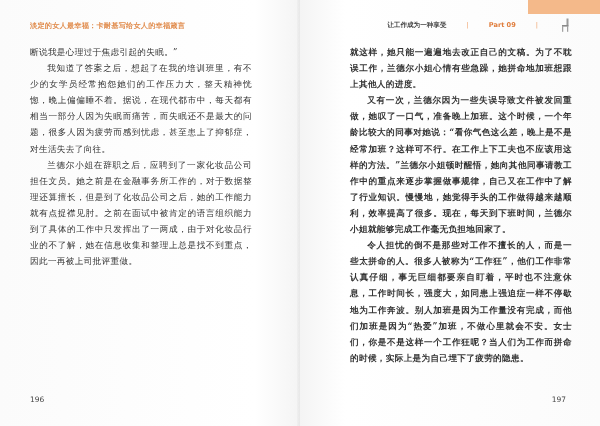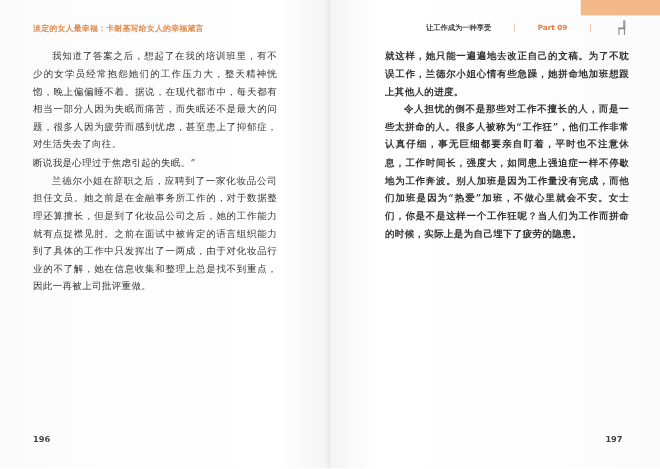--- a/index.html
+++ b/index.html
@@ -39,41 +39,41 @@
     text-align: justify; letter-spacing: 0.35px;
   }
   .page-left .text-block { left: 30px; }
   .page-right .text-block { left: 50px; font-weight: bold; }
   .para { text-indent: 2em; }
   .para.no-indent { text-indent: 0; }
 
   .folio {
     position: absolute; top: 395px;
     font-family: "DejaVu Sans", "Liberation Sans", sans-serif;
-    font-size: 7.5px; color: #444; font-weight: bold;
+    font-size: 7.5px; color: #444;
   }
   .page-left .folio { left: 30px; }
   .page-right .folio { right: 34px; }
 
   .gutter {
     position: absolute; left: 297px; top: 0; width: 6px; height: 426px;
     background: linear-gradient(to right, rgba(0,0,0,0.02), rgba(0,0,0,0.05), rgba(0,0,0,0.02));
   }
 </style>
 </head>
 <body>
 
 <div class="spread">
 
   <div class="page page-left">
     <div class="running-head-left">淡定的女人最幸福：卡耐基写给女人的幸福箴言</div>
 
     <div class="text-block">
+      <p class="para no-indent">断说我是心理过于焦虑引起的失眠。”</p>
       <p class="para">我知道了答案之后，想起了在我的培训班里，有不少的女学员经常抱怨她们的工作压力大，整天精神恍惚，晚上偏偏睡不着。据说，在现代都市中，每天都有相当一部分人因为失眠而痛苦，而失眠还不是最大的问题，很多人因为疲劳而感到忧虑，甚至患上了抑郁症，对生活失去了向往。</p>
-      <p class="para no-indent">断说我是心理过于焦虑引起的失眠。”</p>
       <p class="para">兰德尔小姐在辞职之后，应聘到了一家化妆品公司担任文员。她之前是在金融事务所工作的，对于数据整理还算擅长，但是到了化妆品公司之后，她的工作能力就有点捉襟见肘。之前在面试中被肯定的语言组织能力到了具体的工作中只发挥出了一两成，由于对化妆品行业的不了解，她在信息收集和整理上总是找不到重点，因此一再被上司批评重做。</p>
     </div>
 
     <div class="folio">196</div>
   </div>
 
   <div class="gutter"></div>
 
   <div class="page page-right">
     <div class="orange-tab"></div>
@@ -88,19 +88,20 @@
           <rect x="5.5" y="0.5" width="2" height="7" fill="#9a9a9a"></rect>
           <rect x="1" y="7" width="6.5" height="1.6" fill="#8a8a8a"></rect>
           <rect x="1.2" y="8.4" width="1" height="5.4" fill="#8a8a8a"></rect>
           <rect x="6.2" y="8.4" width="1" height="5.4" fill="#8a8a8a"></rect>
         </svg>
       </span>
     </div>
 
     <div class="text-block">
       <p class="para no-indent">就这样，她只能一遍遍地去改正自己的文稿。为了不耽误工作，兰德尔小姐心情有些急躁，她拼命地加班想跟上其他人的进度。</p>
+      <p class="para">又有一次，兰德尔因为一些失误导致文件被发回重做，她叹了一口气，准备晚上加班。这个时候，一个年龄比较大的同事对她说：“看你气色这么差，晚上是不是经常加班？这样可不行。在工作上下工夫也不应该用这样的方法。”兰德尔小姐顿时醒悟，她向其他同事请教工作中的重点来逐步掌握做事规律，自己又在工作中了解了行业知识。慢慢地，她觉得手头的工作做得越来越顺利，效率提高了很多。现在，每天到下班时间，兰德尔小姐就能够完成工作毫无负担地回家了。</p>
       <p class="para">令人担忧的倒不是那些对工作不擅长的人，而是一些太拼命的人。很多人被称为“工作狂”，他们工作非常认真仔细，事无巨细都要亲自盯着，平时也不注意休息，工作时间长，强度大，如同患上强迫症一样不停歇地为工作奔波。别人加班是因为工作量没有完成，而他们加班是因为“热爱”加班，不做心里就会不安。女士们，你是不是这样一个工作狂呢？当人们为工作而拼命的时候，实际上是为自己埋下了疲劳的隐患。</p>
     </div>
 
     <div class="folio">197</div>
   </div>
 
 </div>
 
 </body></html>

